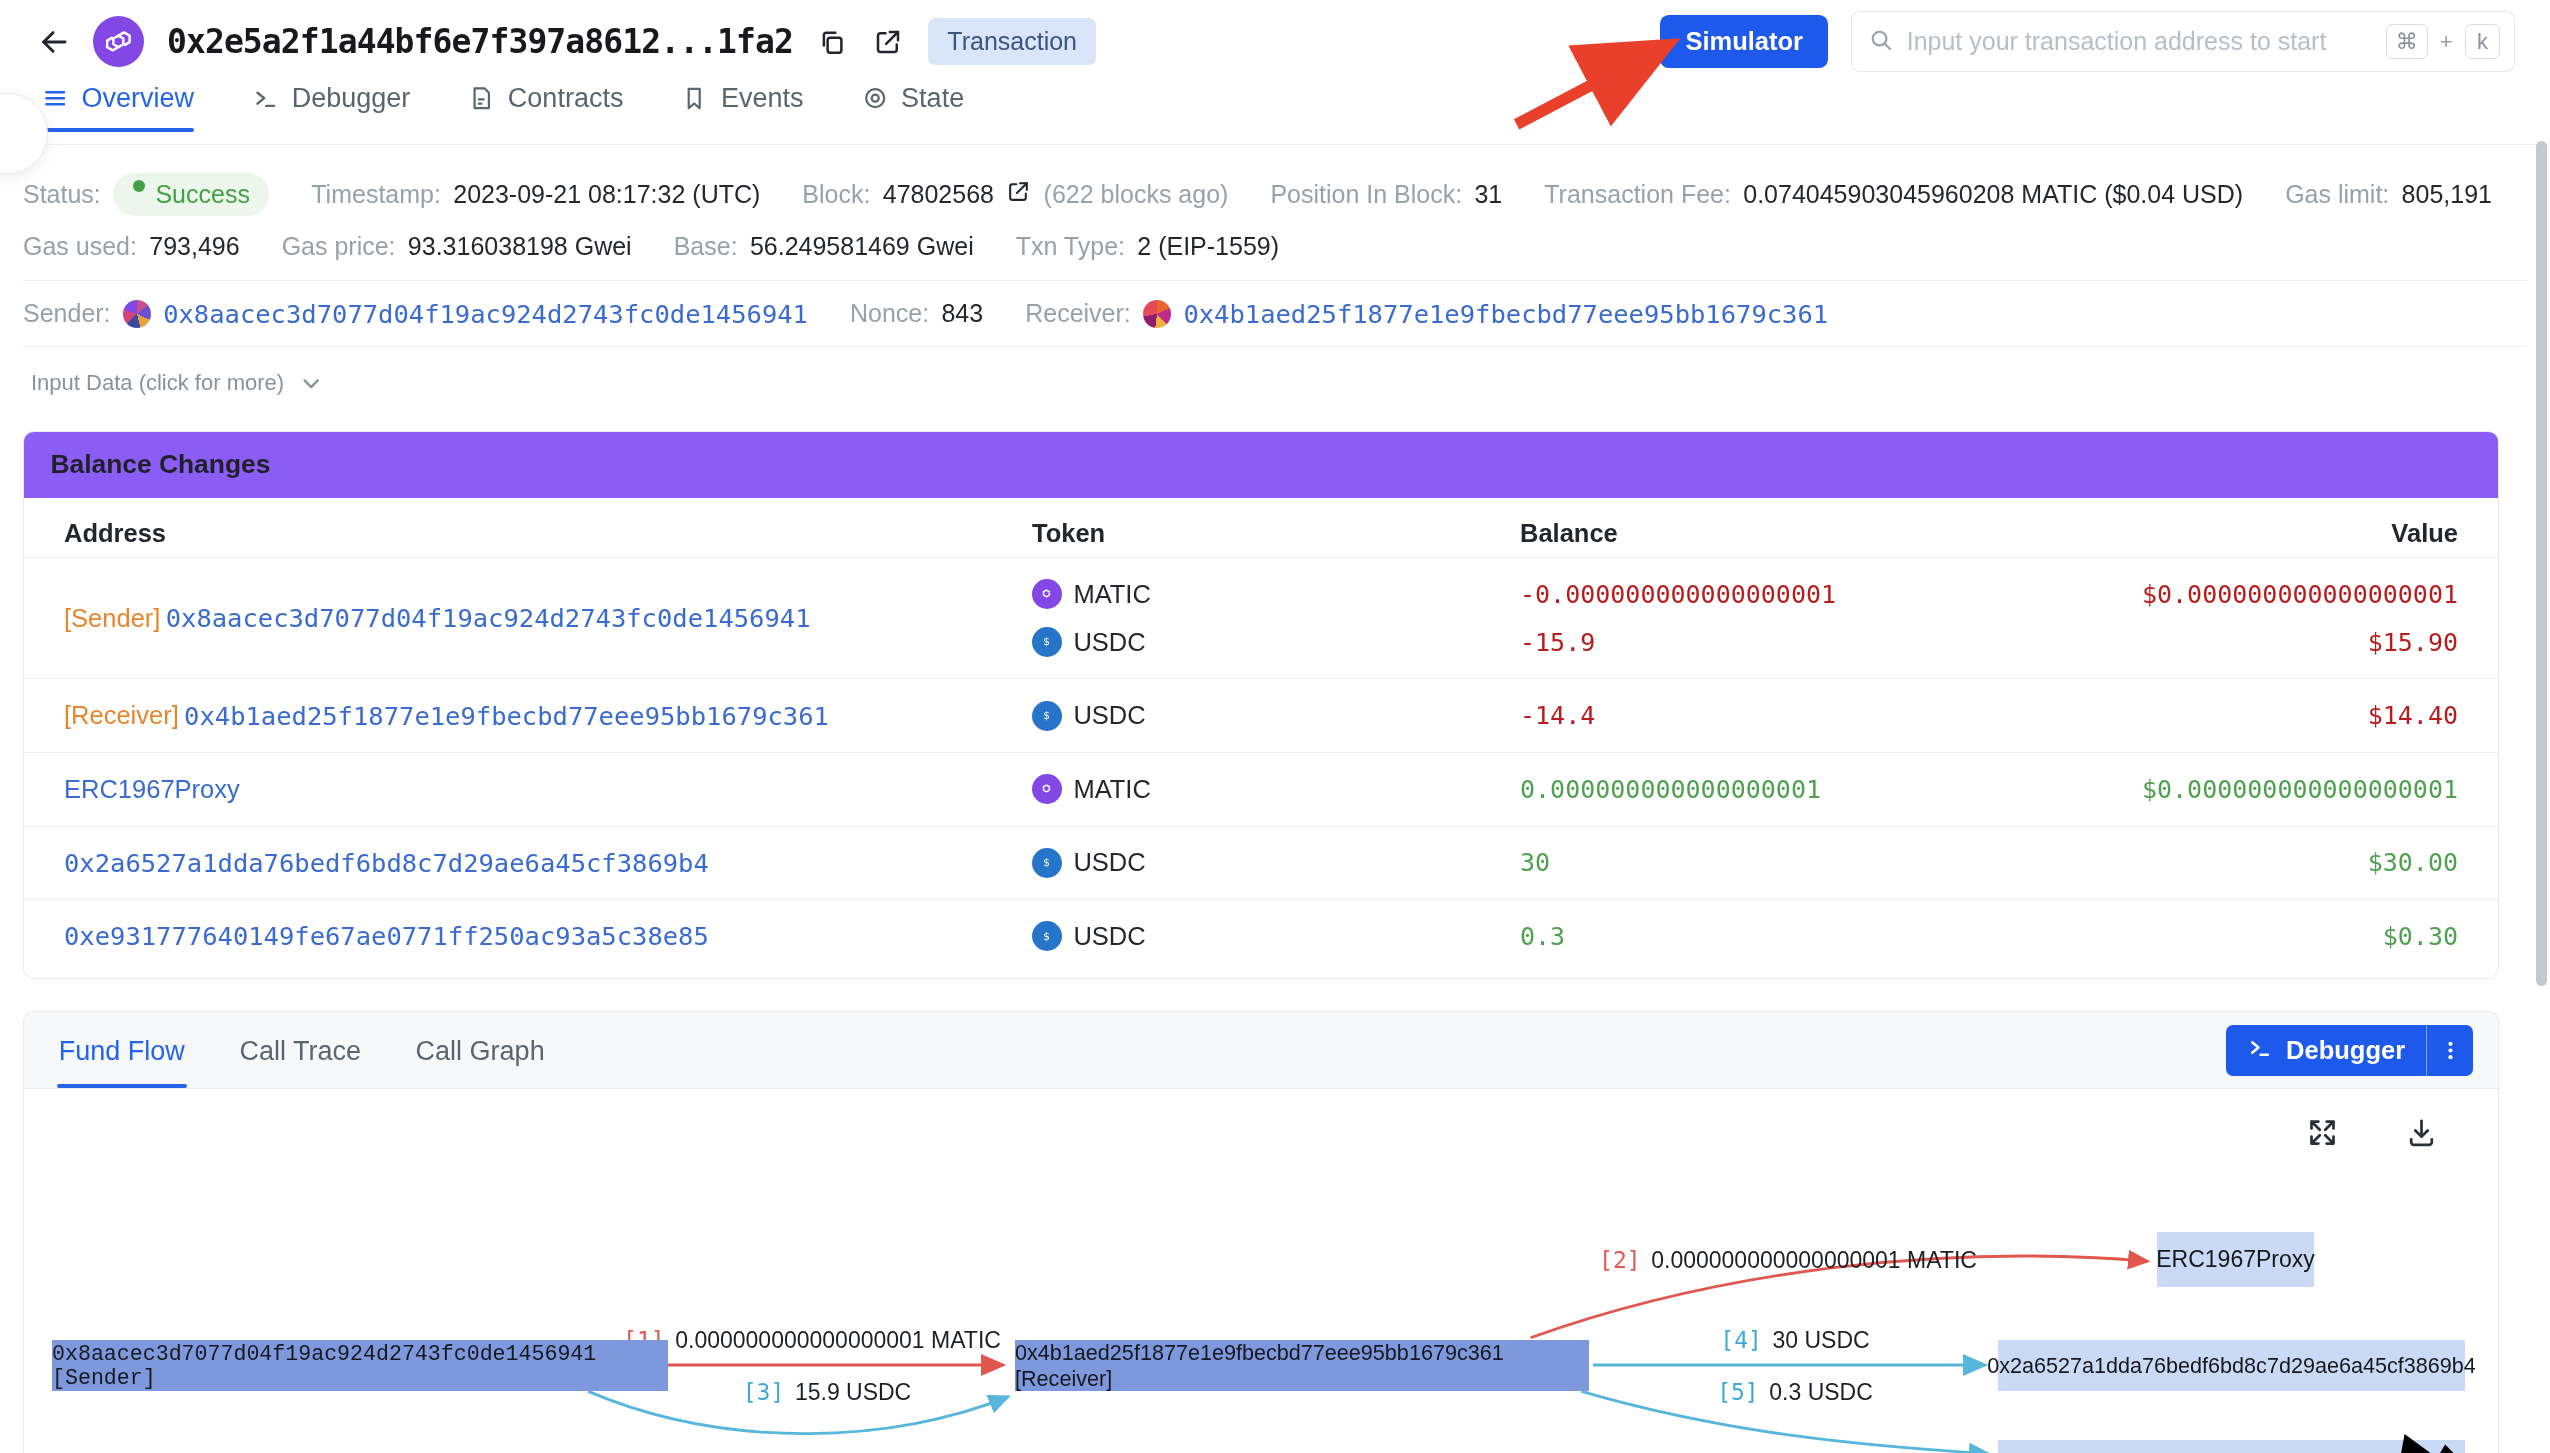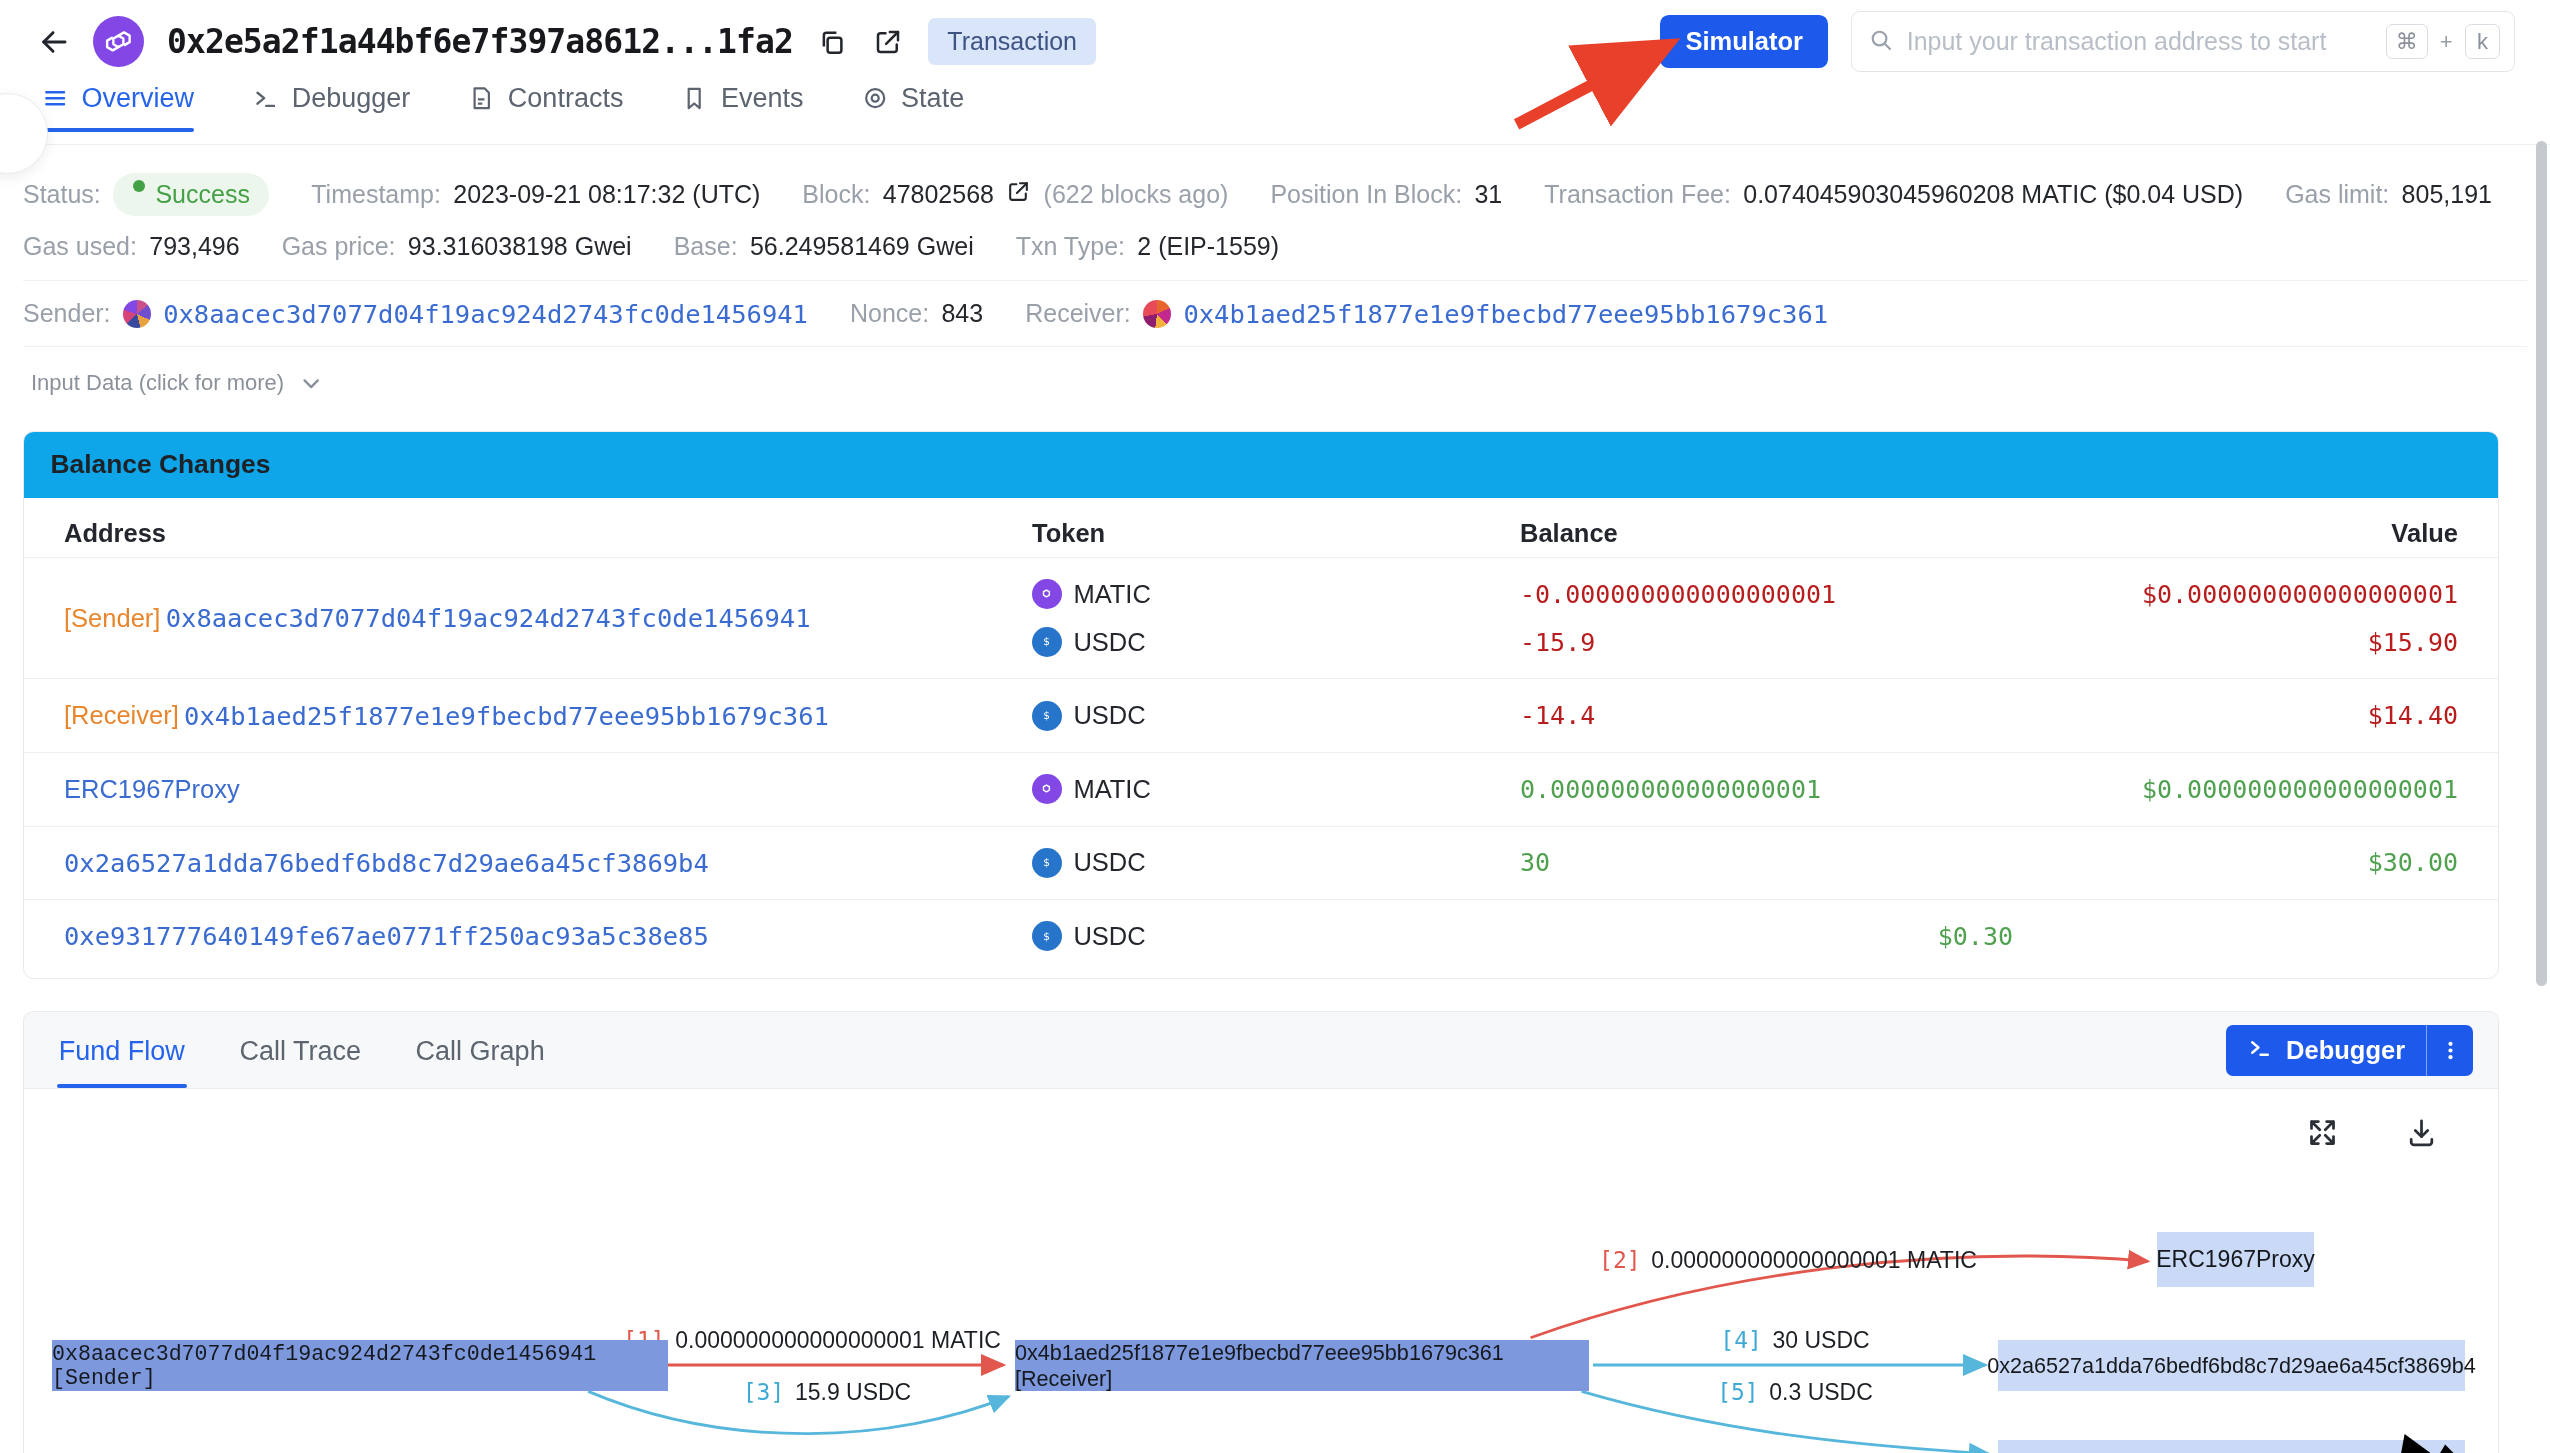--- a/index.html
+++ b/index.html
@@ -44,21 +44,21 @@
   .dim { color:#9aa1aa; }
   .divider { height:0.9px; background:#eef0f2; margin-top:19.4px; }
   .addr-link { color:#3a6bd0; font-size:25.5px; cursor:pointer; text-decoration:none; }
   .avatar { width:28px; height:28px; border-radius:50%; flex:none; }
   .avatar.send { background:conic-gradient(#c94f8c 0 14%, #6f4fd0 14% 32%, #e8a13c 32% 46%, #394a9e 46% 63%, #d6437a 63% 80%, #8247e5 80% 100%); }
   .avatar.recv { background:conic-gradient(#e8662e 0 18%, #c2288e 18% 38%, #f2b13c 38% 52%, #8e1f6e 52% 72%, #e84a5a 72% 100%); }
   .input-data-row { display:flex; align-items:flex-start; gap:14px; margin:23px 0 0 8px; font-size:22px; color:#8a919b; cursor:pointer; }
 
   
   .panel { margin:28px 51px 0 23px; border:0.9px solid #e8eaee; border-radius:10.6px; overflow:hidden; background:#fff; }
-  .panel-head { background:#0ea5e9; padding:17.6px 26.4px; font-size:26.4px; font-weight:bold; color:#1e2126; }
+  .panel-head { background:#8b5cf6; padding:17.6px 26.4px; font-size:26.4px; font-weight:bold; color:#1e2126; }
   .btable { padding:0 0 5.3px 0; }
   .brow { display:grid; grid-template-columns:968px 488px 493px 1fr; align-items:center; padding:12.3px 40px; }
   .brow + .brow { border-top:0.9px solid #edeff2; }
   .bhead { font-size:25.5px; font-weight:bold; color:#23272d; padding:21px 40px 10.6px 40px; }
   .bhead > div:last-child, .brow .cell-value { text-align:right; }
   .entry-line { height:48px; display:flex; align-items:center; }
   .cell-balance .entry-line, .cell-value .entry-line { font-size:25px; }
   .cell-value .entry-line { justify-content:flex-end; }
   .token-chip { display:flex; align-items:center; gap:11.4px; font-size:25.5px; color:#23272d; }
   .tok-ic { width:30px; height:30px; border-radius:50%; display:flex; align-items:center; justify-content:center; flex:none; }
@@ -411,20 +411,23 @@
               <span class="tok-ic" style="background:#2775ca;">
                 <svg width="19.4" height="19.4" viewBox="0 0 24 24" style="font-size:29px">
                   <circle cx="12" cy="12" r="10" fill="#2775ca"></circle>
                   <text x="12" y="16.5" font-size="13" fill="#fff" text-anchor="middle" font-family="DejaVu Sans">$</text>
                 </svg>
               </span>
               <span>USDC</span>
             </span>
           </div>
         </div>
+      <div class="cell-balance mono">
+          <div class="entry-line pos">0.3</div>
+        </div>
       <div class="cell-value mono">
           <div class="entry-line pos">$0.30</div>
         </div>
     </div>
   </div>
 </div>
 
 <div class="ff-panel">
   <div class="ff-head">
     <div class="ff-tabs">

